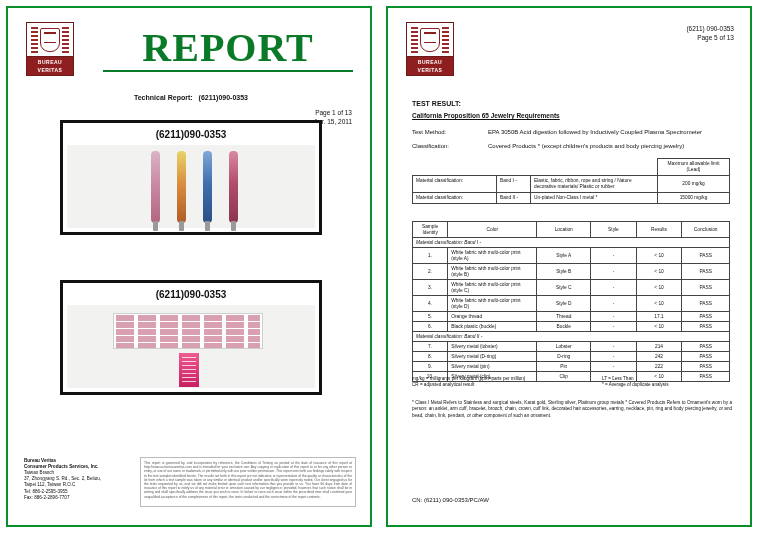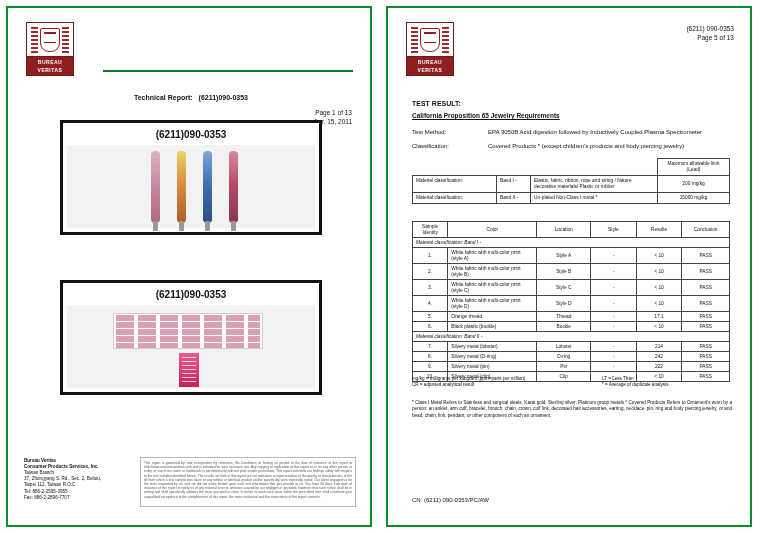--- a/index.html
+++ b/index.html
@@ -308,20 +308,21 @@
     <div class="bv-logo" style="left:18px; top:14px;">
       <div class="crest">
           <span class="shield"></span>
         </div>
       <div class="name">
         <div>BUREAU</div>
         <div>VERITAS</div>
       </div>
     </div>
 
+    <div class="report-title">REPORT</div>
     <div class="title-rule"></div>
 
     <div class="tech-report">
       <span>Technical Report:</span><span class="num">(6211)090-0353</span>
     </div>
 
     <div class="page-meta">
       <div>Page 1 of 13</div>
       <div>Apr. 15, 2011</div>
     </div>

